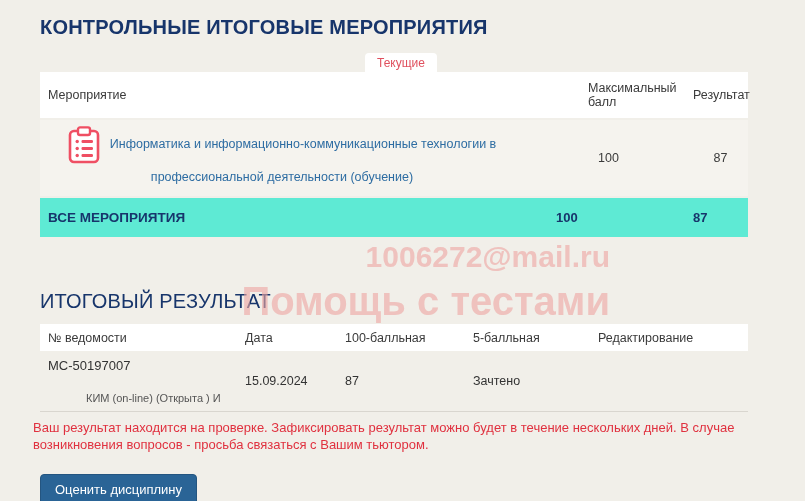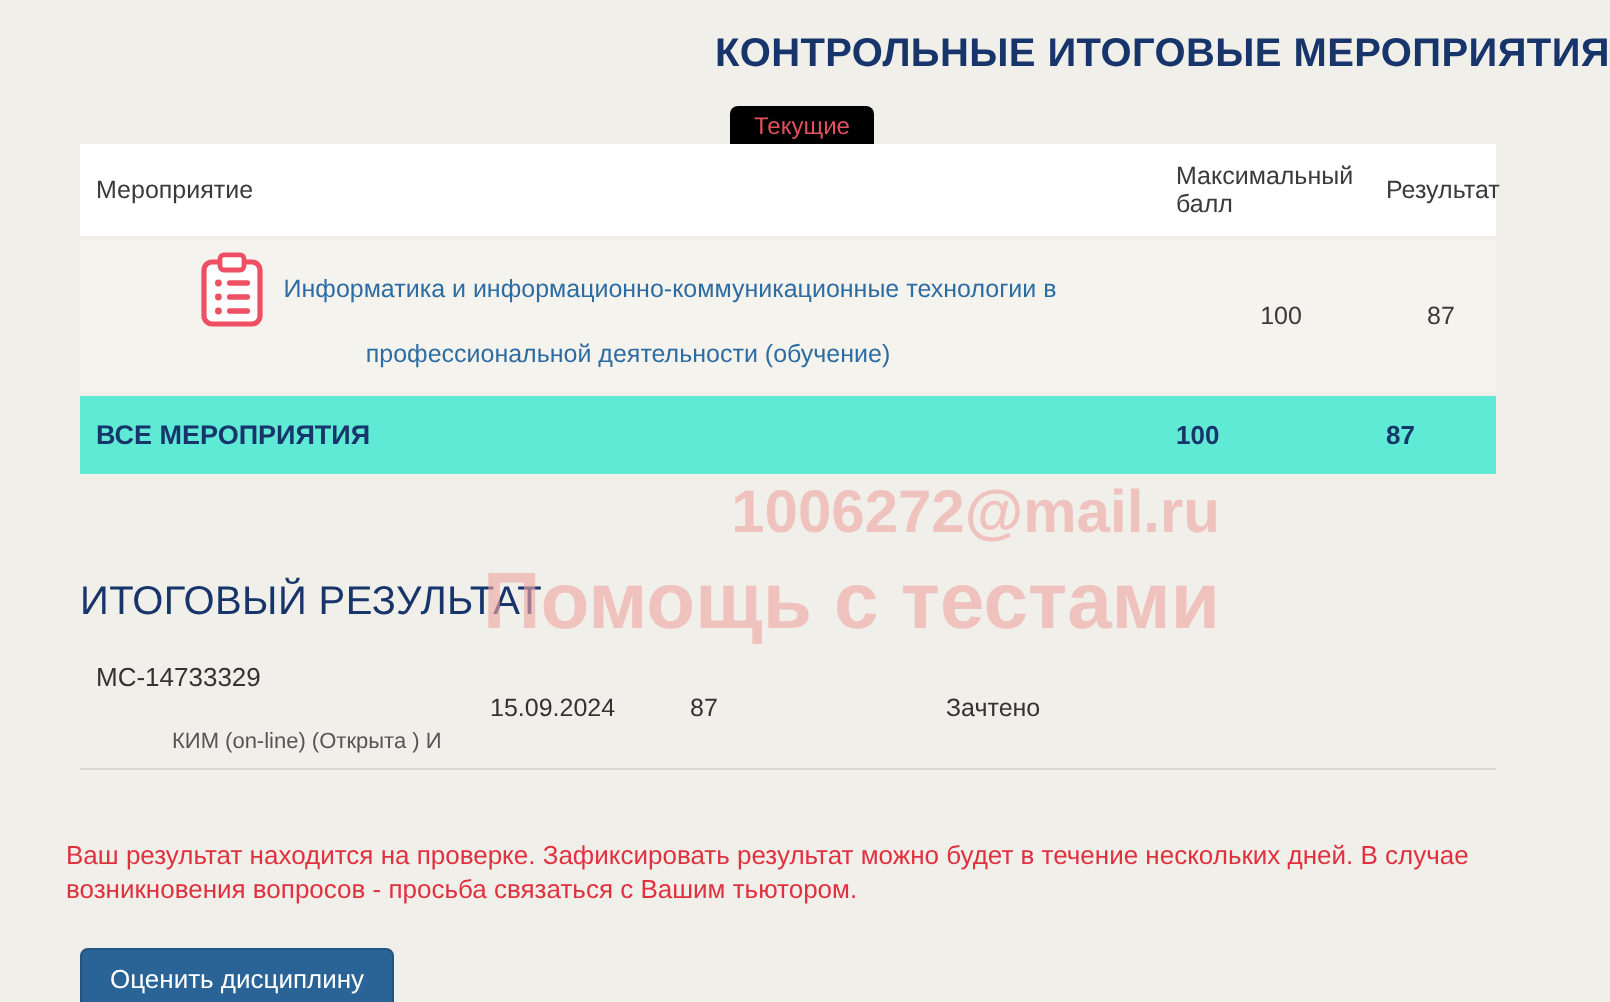--- a/index.html
+++ b/index.html
@@ -11,51 +11,50 @@
     position:relative;
   }
   .page { position:relative; width:805px; height:501px; }
 
   h1.sec-title {
     margin:16px 0 0 40px;
     font-size:20px;
     font-weight:bold;
     letter-spacing:0.2px;
     color:#17356b;
-    text-align:right;
   }
   h2.sec-title2 {
     position:absolute; top:274px; left:40px;
     font-size:20px; font-weight:normal; letter-spacing:0.2px; color:#17356b;
   }
 
   
   .tab-strip { margin:14px 0 0 40px; width:708px; height:19px; position:relative; }
   .tab {
     position:absolute; left:325px; top:0;
     height:19px; min-width:60px; padding:0 12px;
-    background:#000000; border-radius:4px 4px 0 0;
+    background:#ffffff; border-radius:4px 4px 0 0;
     font-size:12px; color:#e0505e;
     display:flex; align-items:center; justify-content:center;
     cursor:pointer;
   }
 
   
   .t1 { margin-left:40px; width:708px; }
   .t1-row { display:flex; }
   .t1-head { background:#ffffff; height:46px; align-items:center; font-size:12.5px; color:#3a3a3a; }
   .t1-col-event { flex:1; padding:0 8px; }
   .t1-col-max { width:105px; flex:none; }
   .t1-col-res { width:55px; flex:none; }
   .t1-data { background:#f5f3ee; min-height:68px; align-items:center; border-top:2px solid #f1efe9;text-align:center; }
   .event-cell { font-size:12.5px; line-height:26px; color:#2d6ca2; cursor:pointer; padding:6px 8px; }
   .event-cell .ico {
     display:inline-block; vertical-align:middle; margin-right:10px; width:32px; height:38px;
   }
-  .t1-num { font-size:12.5px; color:#3a3a3a; }
+  .t1-num { font-size:12.5px; color:#3a3a3a;margin-left:32px; }
   .t1-total { background:#5eead4; height:41px; align-items:center; border-top:2px solid #f1efe9; }
   .t1-total .label { font-size:13.5px; font-weight:bold; color:#17356b; }
   .t1-total .t1-num { font-size:13px; font-weight:bold; color:#17356b; }
 
   
   .watermark {
     position:absolute; top:222px; left:240px; width:370px;
     text-align:right; pointer-events:none; z-index:5;
     color:rgba(238,166,163,0.62); font-weight:bold; line-height:1.25;
   }
@@ -137,24 +136,31 @@
   </div>
 
   <div class="watermark">
     <div class="w1">1006272@mail.ru</div>
     <div class="w2">Помощь с тестами</div>
   </div>
 
   <h2 class="sec-title2">ИТОГОВЫЙ РЕЗУЛЬТАТ</h2>
 
   <div class="t2">
+    <div class="t2-row t2-head">
+      <div class="t2-c1">№ ведомости</div>
+      <div class="t2-c2">Дата</div>
+      <div class="t2-c3">100-балльная</div>
+      <div class="t2-c4">5-балльная</div>
+      <div class="t2-c5">Редактирование</div>
+    </div>
 
     <div class="t2-row t2-data">
       <div class="t2-c1">
-        <div class="sheet-no">МС-14733329</div>
+        <div class="sheet-no">МС-50197007</div>
         <div class="sheet-sub">КИМ (on-line) (Открыта ) И</div>
       </div>
       <div class="t2-c2 t2-val">15.09.2024</div>
       <div class="t2-c3 t2-val">87</div>
       <div class="t2-c4 t2-val">Зачтено</div>
       <div class="t2-c5 t2-val"></div>
     </div>
   </div>
 
   <p class="notice">Ваш результат находится на проверке. Зафиксировать результат можно будет в течение нескольких дней. В случае возникновения вопросов - просьба связаться с Вашим тьютором.</p>

